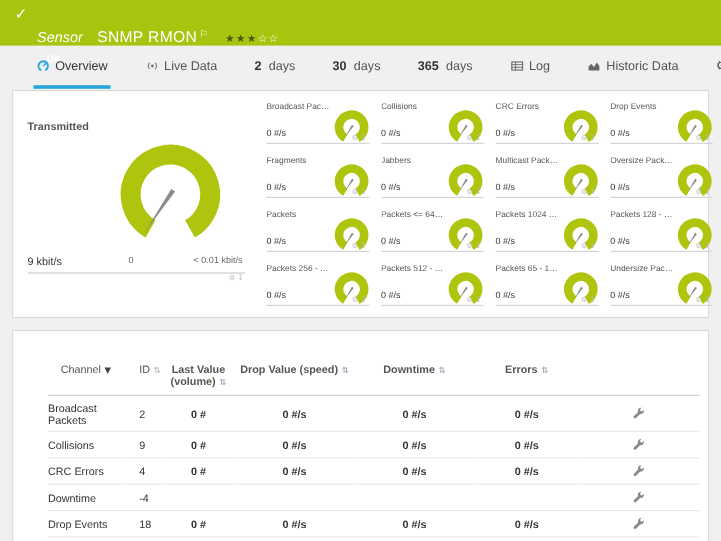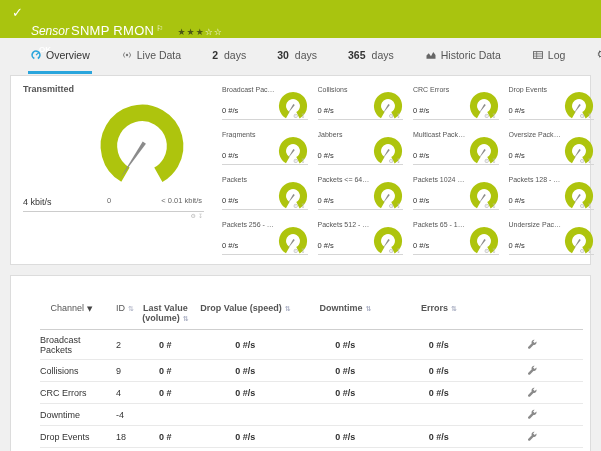--- a/index.html
+++ b/index.html
@@ -10,21 +10,21 @@
   }
   .glyph { font-family:"DejaVu Sans",sans-serif; }
 
   
   .topbar {
     height:38px; background:var(--brand_green,#a9c40f);
     display:flex; align-items:flex-start; padding:6px 0 0 12px;
   }
   .check { color:#fff; font-size:13px; font-weight:bold; line-height:14px; margin-right:8px; }
   .title-line { display:flex; align-items:baseline; color:#fff; line-height:14px; }
-  .sensor-type { font-style:italic; font-size:12px; margin-right:2px; }
+  .sensor-type { font-style:italic; font-size:12px; margin-right:12px; }
   .sensor-name { font-size:13px; letter-spacing:.3px;margin-top:18px; }
   .flag { font-size:8px; vertical-align:super; position:relative; top:-4px; margin-left:2px; color:#fff; }
   .stars { margin-left:14px; font-size:9px; letter-spacing:1px; cursor:pointer; }
   .star.filled { color:rgba(40,45,20,.72); }
   .star.empty  { color:#fff; }
   .status-ok { color:#fff; font-size:8px; font-weight:bold; margin:5px 0 0 8px; }
 
   
   .tabs {
     height:36px; display:flex; align-items:stretch;
@@ -39,21 +39,21 @@
   .tab-icon svg { width:12px; height:12px; }
   .tab-num { font-weight:bold; color:#333; margin-right:2px; }
   .tab-gear { font-size:11px; color:#555; line-height:12px; }
 
   
   .panel { background:#fff; border:1px solid #dcdcdc; margin:0 10px; position:relative; }
   .gauges-panel { height:190px; margin-top:1px; }
   .table-panel  { height:200px; margin-top:10px; padding-top:2px; }
 
   
-  .main-gauge { position:absolute; left:0; top:0; width:196px; height:100%; }
+  .main-gauge { position:absolute; left:0; top:16px; width:196px; height:100%; }
   .mg-title { position:absolute; left:12px; top:8px; font-size:9px; font-weight:bold; color:#555; }
   .mg-svg { position:absolute; left:85px; top:24px; width:92px; height:92px; }
   .mg-min { position:absolute; left:96px; top:120px; font-size:7.5px; color:#666; }
   .mg-max { position:absolute; right:5px; top:120px; font-size:7.5px; color:#666; }
   .mg-value { position:absolute; left:12px; top:121px; font-size:9px; color:#333; }
   .mg-line { position:absolute; left:12px; right:3px; top:135px; border-top:1px solid #ccc; }
   .gauge-mini-icons { position:absolute; right:4px; display:flex; gap:2px; color:#bdbdbd; font-size:6px; cursor:pointer; }
   .main-gauge .gauge-mini-icons { top:136px; }
 
   
@@ -138,57 +138,57 @@
     <span class="tab-label">days</span>
   </div>
     <div class="tab">
 
     <span class="tab-num">365</span>
     <span class="tab-label">days</span>
   </div>
     <div class="tab">
     <span class="tab-icon">
         <svg viewBox="0 0 16 16">
-          <path d="M2 13V8.5l3-3 3 4 3-5.5 3 4V13z" fill="#666"></path>
-        </svg>
-      </span>
-
-    <span class="tab-label">Historic Data</span>
-  </div>
-    <div class="tab">
-    <span class="tab-icon">
-        <svg viewBox="0 0 16 16">
           <rect x="2" y="3.5" width="12" height="9" fill="none" stroke="#666" stroke-width="1.2"></rect>
           <line x1="2" y1="6.5" x2="14" y2="6.5" stroke="#666" stroke-width="1"></line>
           <line x1="2" y1="9.5" x2="14" y2="9.5" stroke="#666" stroke-width="1"></line>
           <line x1="6.2" y1="3.5" x2="6.2" y2="12.5" stroke="#666" stroke-width="1"></line>
         </svg>
       </span>
 
     <span class="tab-label">Log</span>
   </div>
     <div class="tab">
     <span class="tab-icon">
+        <svg viewBox="0 0 16 16">
+          <path d="M2 13V8.5l3-3 3 4 3-5.5 3 4V13z" fill="#666"></path>
+        </svg>
+      </span>
+
+    <span class="tab-label">Historic Data</span>
+  </div>
+    <div class="tab">
+    <span class="tab-icon">
         <span class="tab-gear glyph">⚙</span>
       </span>
 
   </div>
   </nav>
 
 <section class="panel gauges-panel">
 
   <div class="main-gauge">
     <div class="mg-title">Transmitted</div>
     <svg class="mg-svg" viewBox="0 0 100 100">
       <circle cx="50" cy="50" r="36" fill="none" style="stroke:var(--gauge_green,#aec40d)" stroke-width="18" stroke-dasharray="188.5 37.7" transform="rotate(120 50 50)"></circle>
       <polygon points="45.5,47.9 45.5,52.1 92,50" style="fill:var(--needle_gray,#8b8b8b)" transform="rotate(124 50 50)"></polygon>
     </svg>
     <div class="mg-min">0</div>
     <div class="mg-max">&lt; 0.01 kbit/s</div>
-    <div class="mg-value">4 kbit/s</div>
+    <div class="mg-value">9 kbit/s</div>
     <div class="mg-line"></div>
     <div class="gauge-mini-icons">
       <span class="glyph">⚙</span>
       <span class="glyph">↧</span>
     </div>
   </div>
 
   <div class="mini-grid" id="minigrid">
       <div class="mini-cell">
     <div class="mini-label">Broadcast Packets</div>

